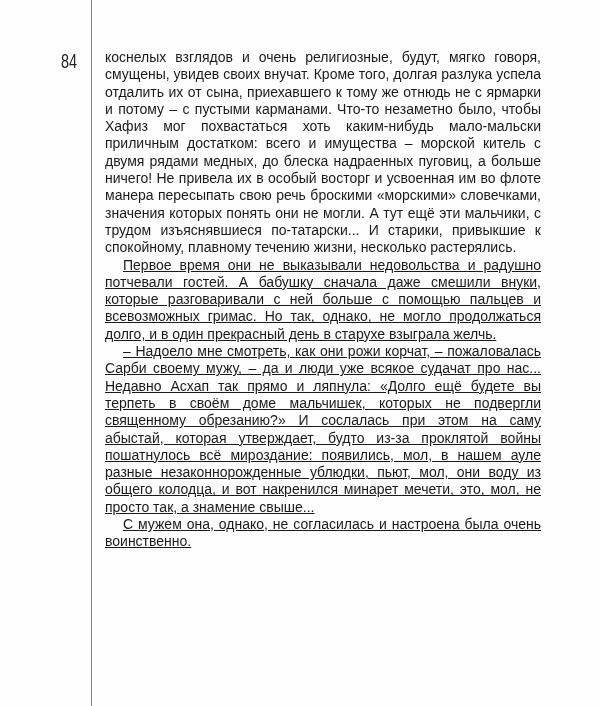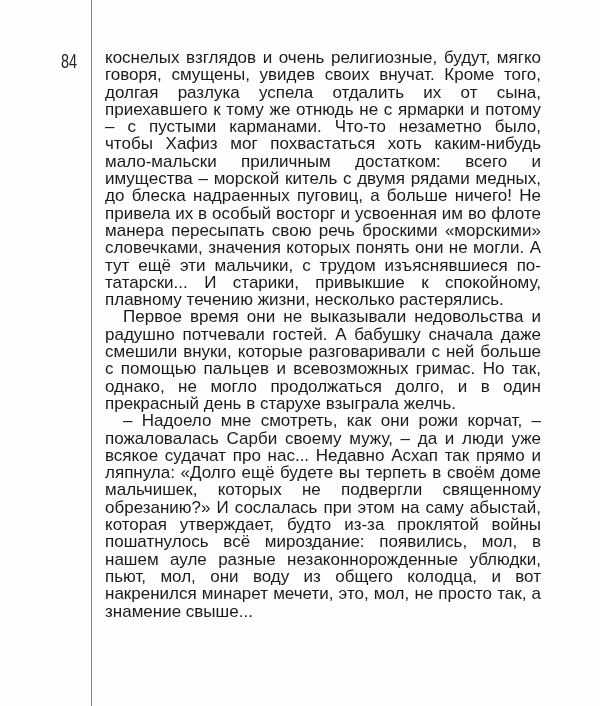--- a/index.html
+++ b/index.html
@@ -10,29 +10,30 @@
   .margin-line {
     position: absolute; left: 91px; top: 0; width: 1px; height: 706px; background: #8a8a8a;
   }
   .page-number {
     position: absolute; left: 61px; top: 50px; font-size: 20px; line-height: 22px;
     font-family: "Liberation Sans", sans-serif; transform: scaleX(0.72); transform-origin: left top;
     color: #222;
   }
   .body-text {
     position: absolute; left: 105px; top: 49px; width: 436px;
-    font-size: 17px; line-height: 17.3px; text-align: justify;
+    font-size: 14px; line-height: 17.3px; text-align: justify;
   }
   .body-text p { margin: 0; }
-  .body-text p.indent { text-indent: 18px; }
+  .body-text p.indent { text-indent: 18px; text-decoration: underline; }
 </style>
 </head>
 <body>
 
 <div class="margin-line"></div>
 <div class="page-number">84</div>
 
 <div class="body-text">
   <p>коснелых взглядов и очень религиозные, будут, мягко говоря, смущены, увидев своих внучат. Кроме того, долгая разлука успела отдалить их от сына, приехавшего к тому же отнюдь не с ярмарки и потому – с пустыми карманами. Что-то незаметно было, чтобы Хафиз мог похвастаться хоть каким-нибудь мало-мальски приличным достатком: всего и имущества – морской китель с двумя рядами медных, до блеска надраенных пуговиц, а больше ничего! Не привела их в особый восторг и усвоенная им во флоте манера пересыпать свою речь броскими «морскими» словечками, значения которых понять они не могли. А тут ещё эти мальчики, с трудом изъяснявшиеся по-татарски... И старики, привыкшие к спокойному, плавному течению жизни, несколько растерялись.</p>
   <p class="indent">Первое время они не выказывали недовольства и радушно потчевали гостей. А бабушку сначала даже смешили внуки, которые разговаривали с ней больше с помощью пальцев и всевозможных гримас. Но так, однако, не могло продолжаться долго, и в один прекрасный день в старухе взыграла желчь.</p>
   <p class="indent">– Надоело мне смотреть, как они рожи корчат, – пожаловалась Сарби своему мужу, – да и люди уже всякое судачат про нас... Недавно Асхап так прямо и ляпнула: «Долго ещё будете вы терпеть в своём доме мальчишек, которых не подвергли священному обрезанию?» И сослалась при этом на саму абыстай, которая утверждает, будто из-за проклятой войны пошатнулось всё мироздание: появились, мол, в нашем ауле разные незаконнорожденные ублюдки, пьют, мол, они воду из общего колодца, и вот накренился минарет мечети, это, мол, не просто так, а знамение свыше...</p>
+  <p class="indent">С мужем она, однако, не согласилась и настроена была очень воинственно.</p>
 
 </div>
 
 </body></html>

